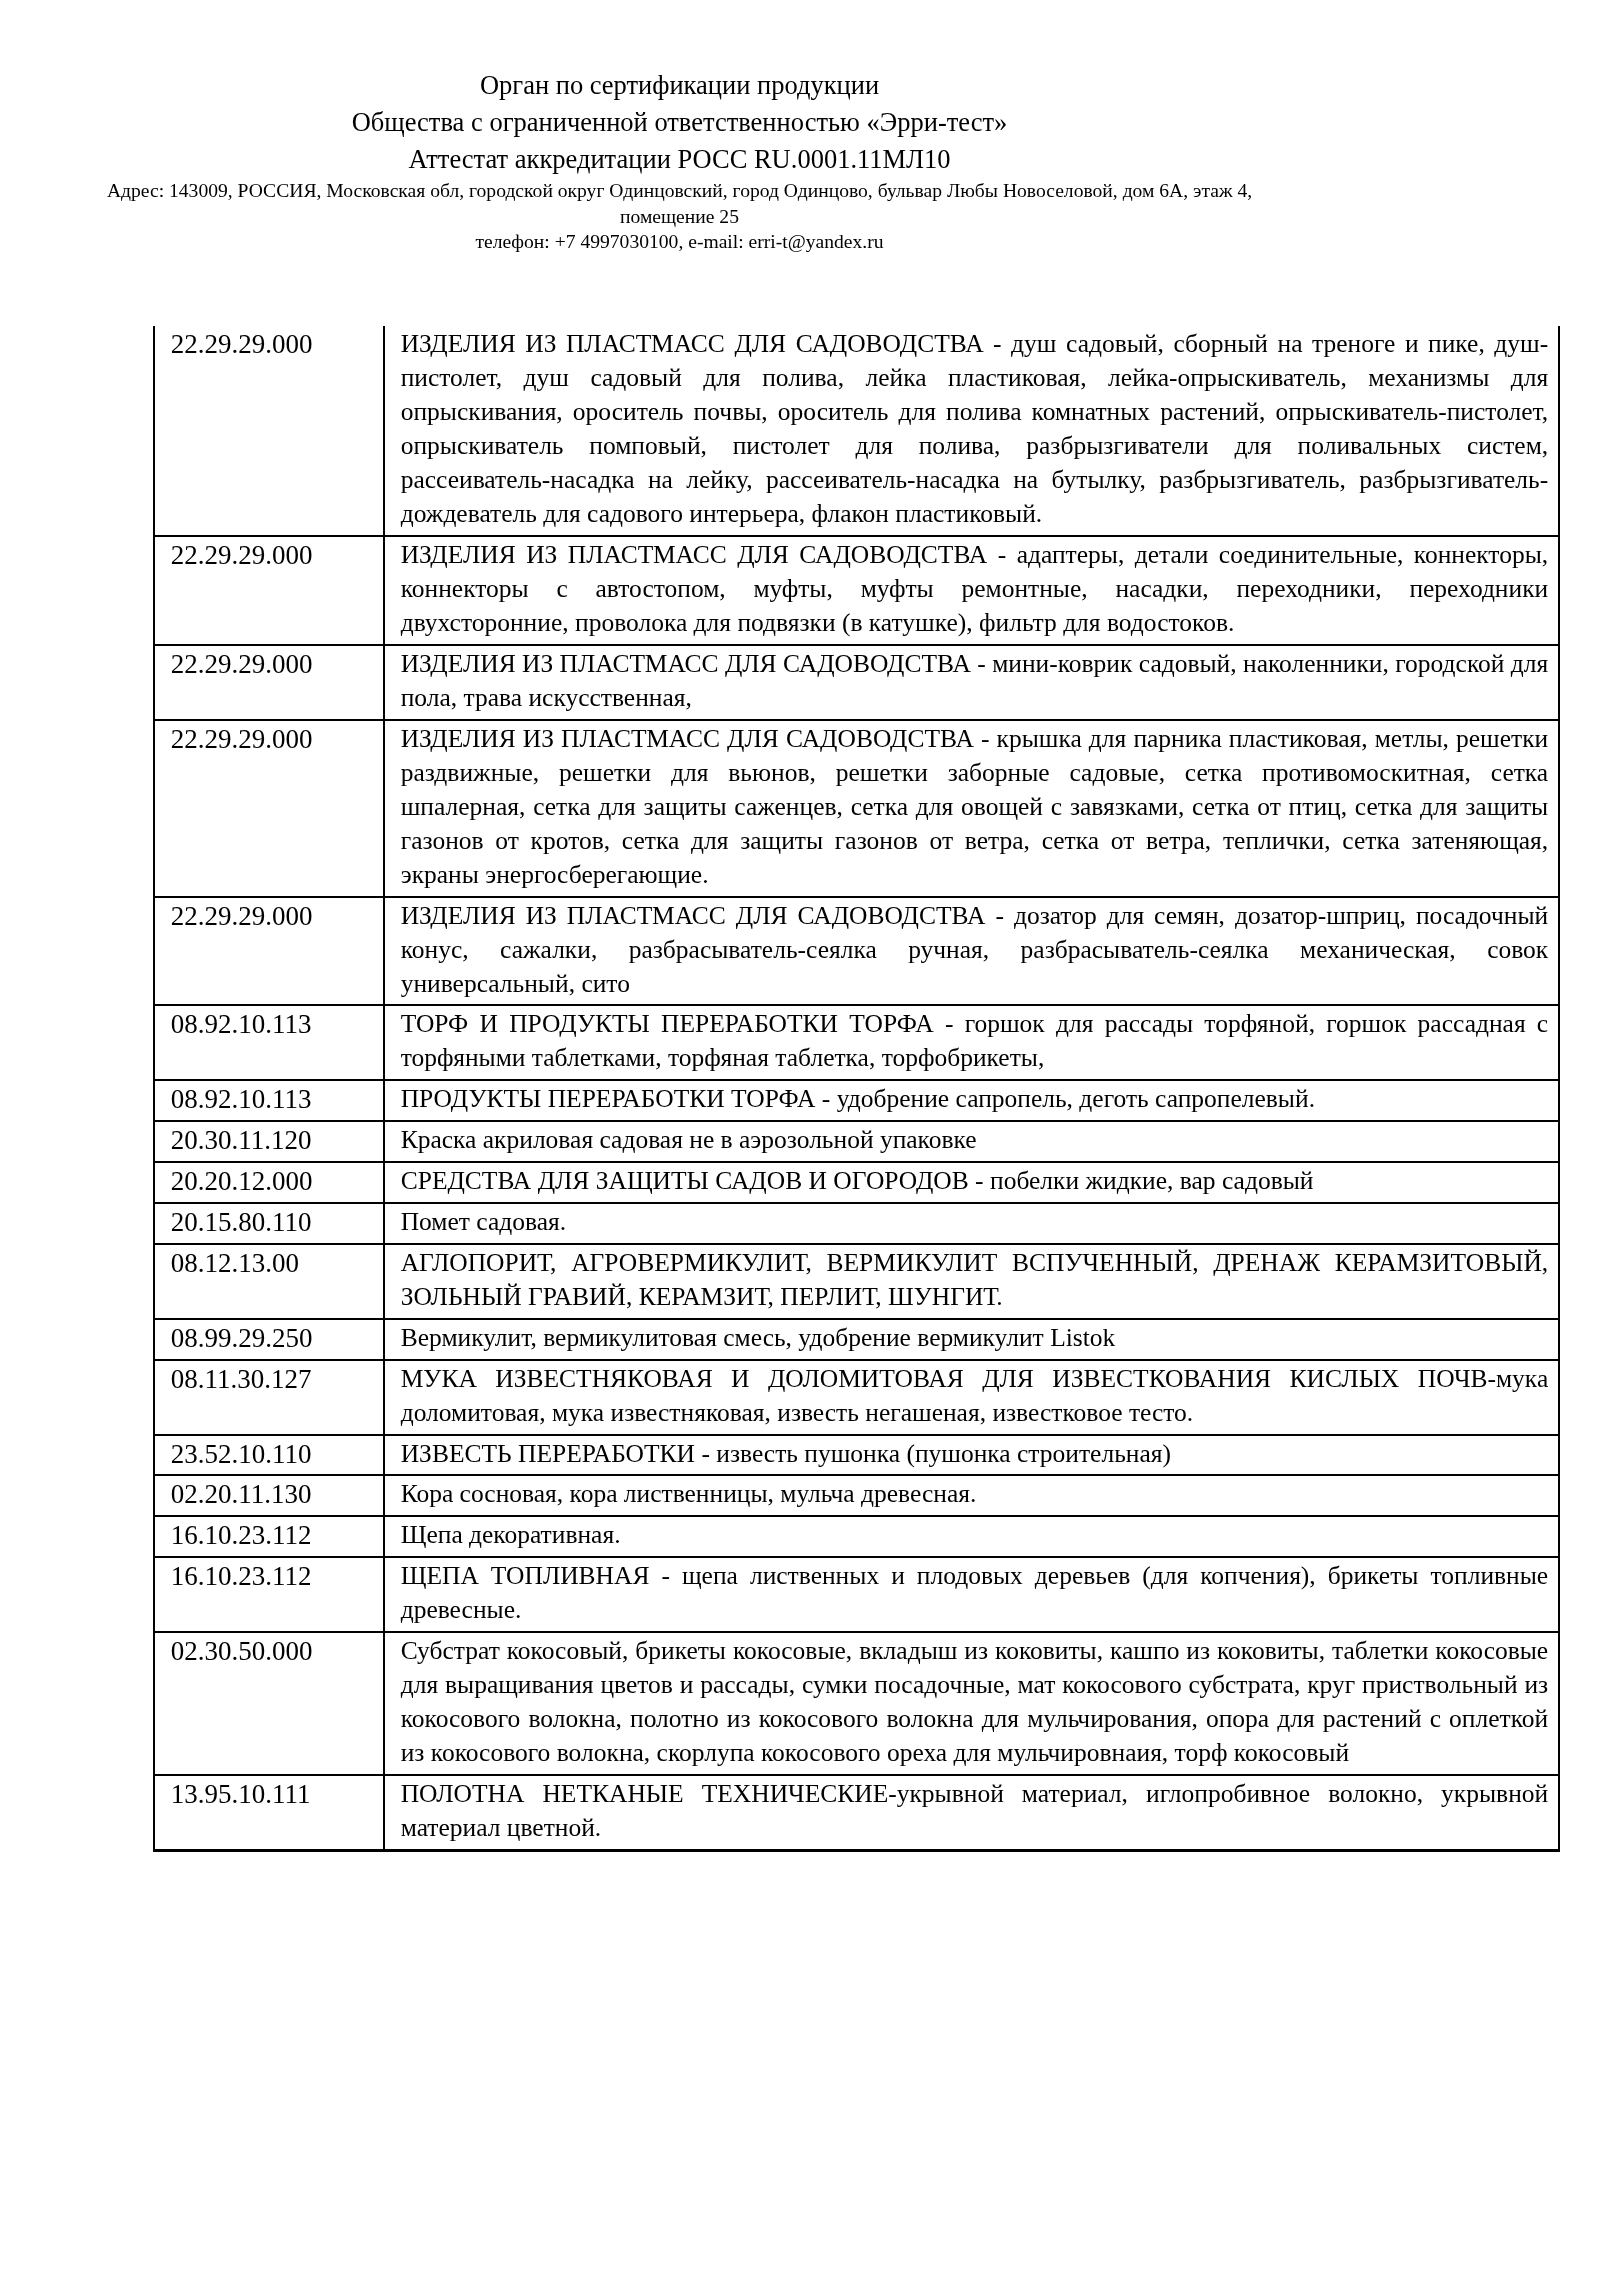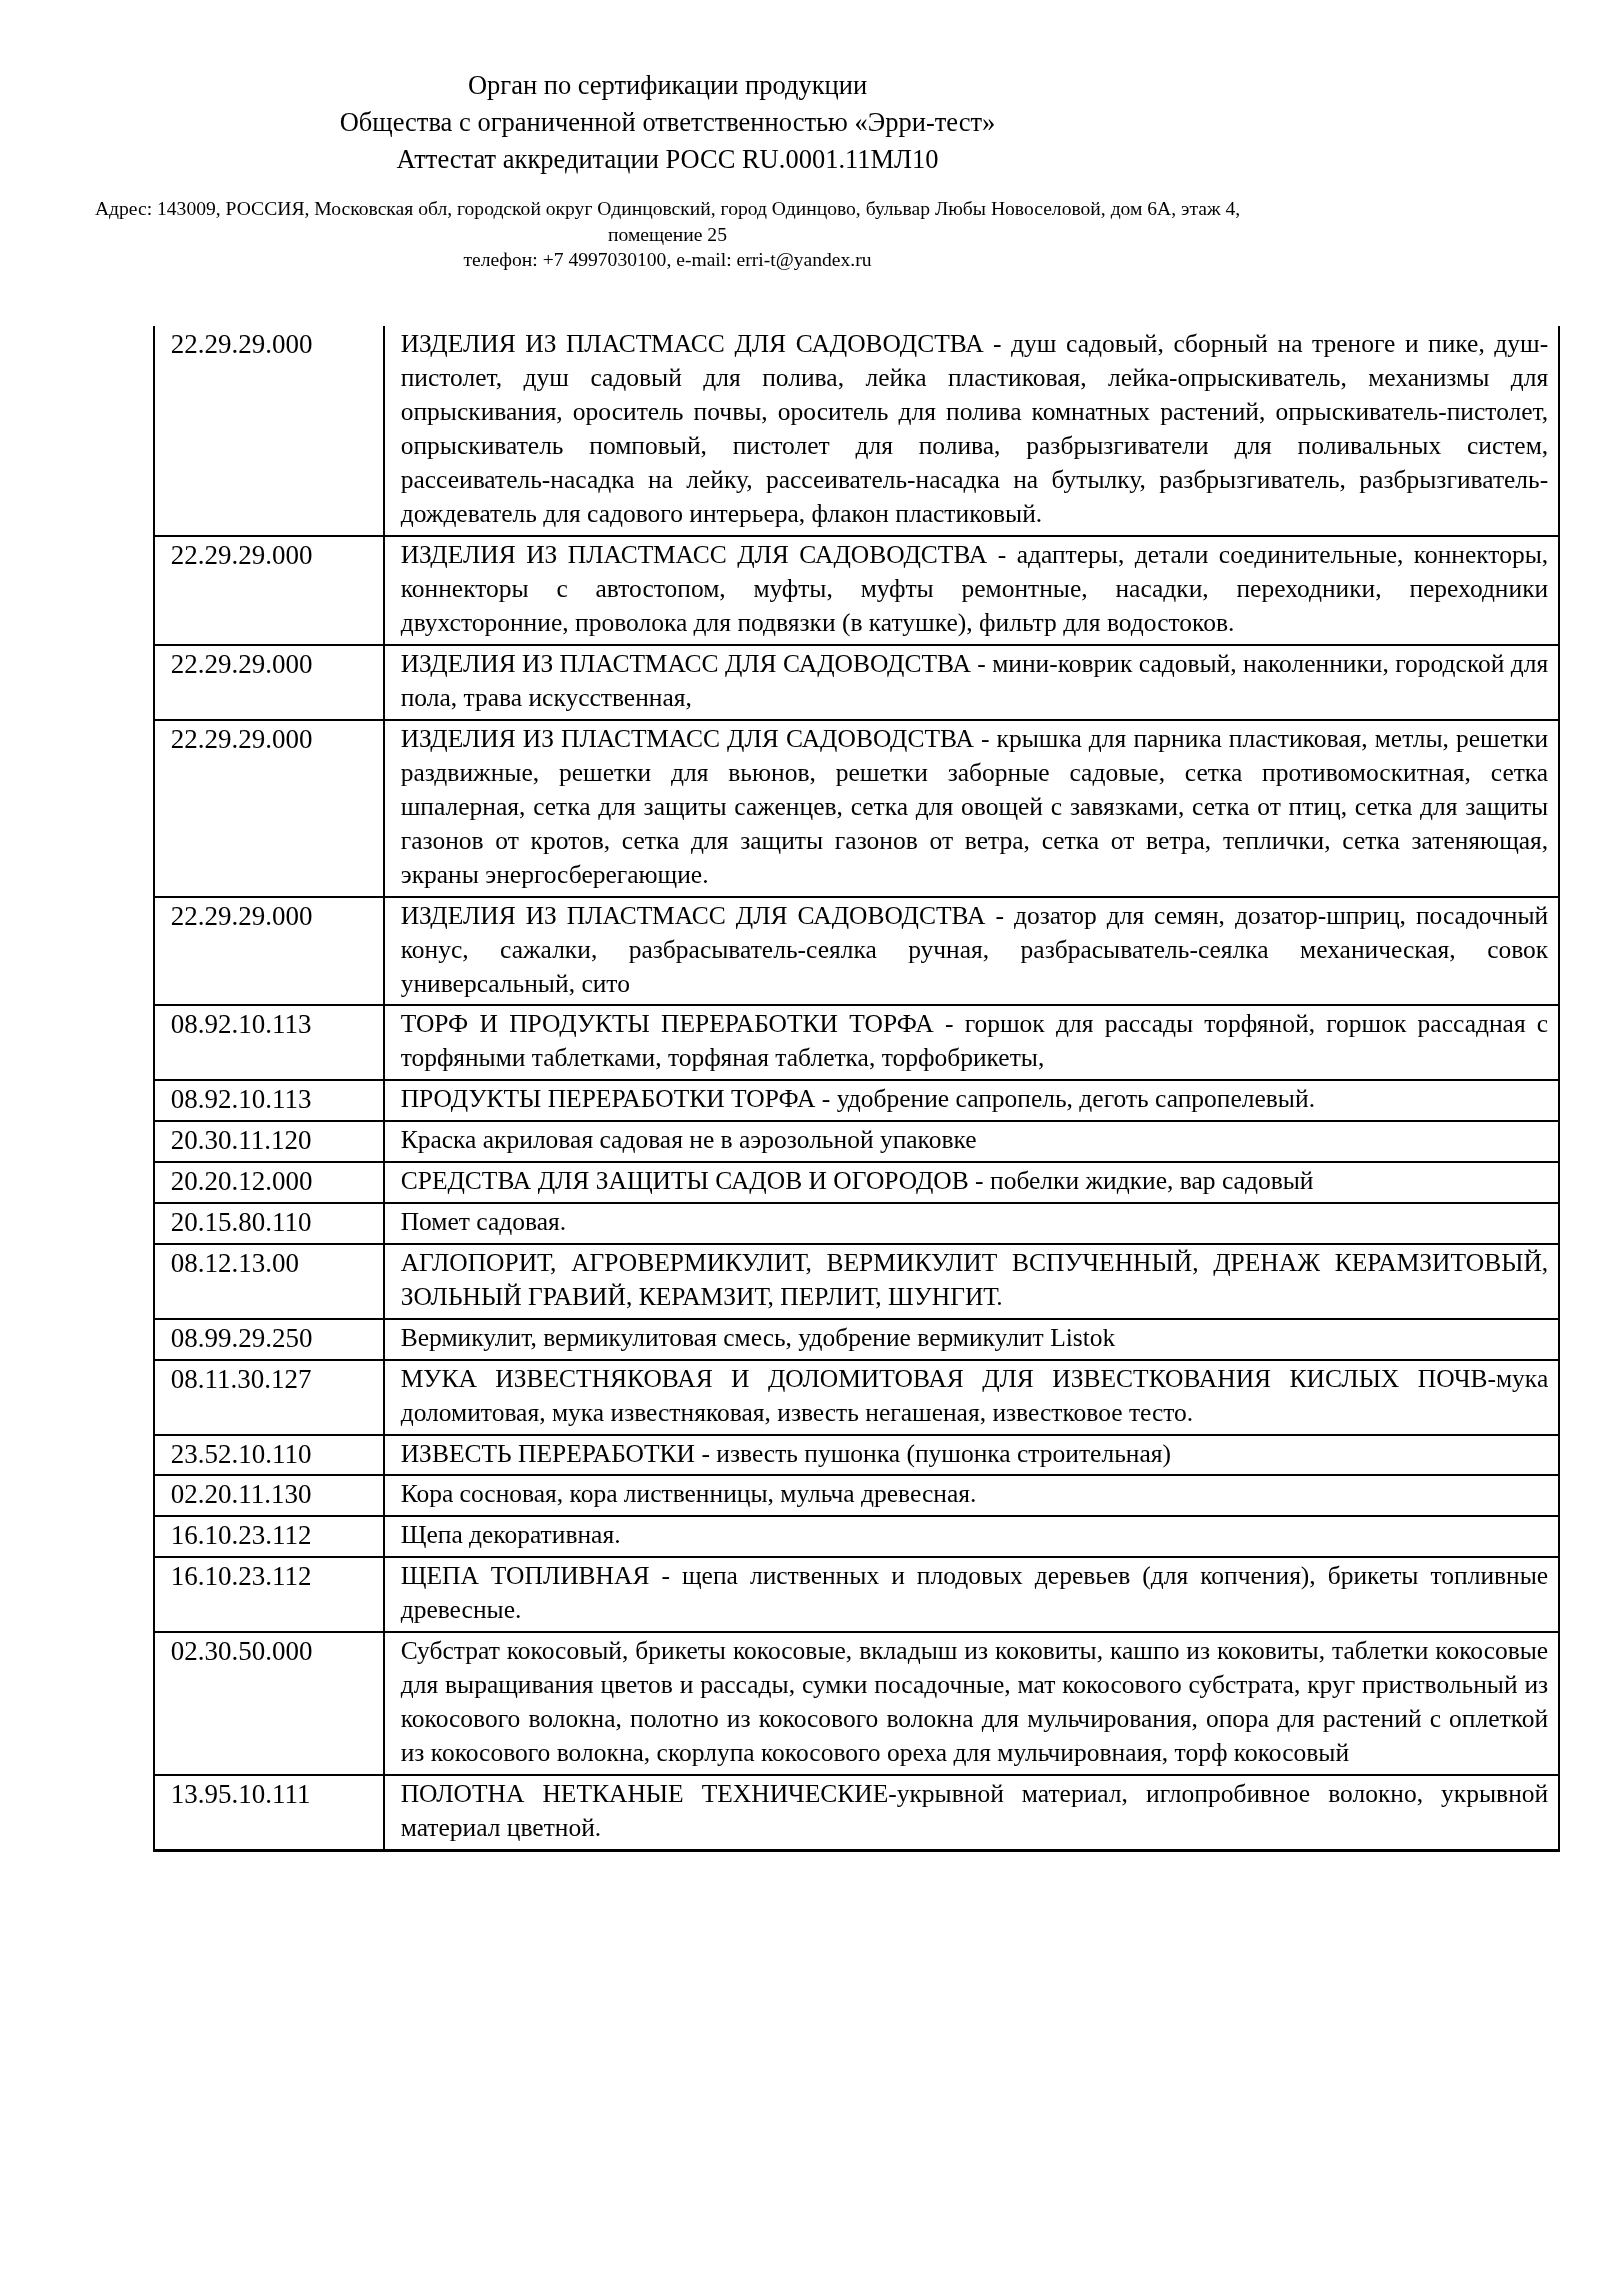--- a/index.html
+++ b/index.html
@@ -11,27 +11,28 @@
     font-family: "Liberation Serif", "DejaVu Serif", serif;
     position: relative;
     overflow: hidden;
   }
   .page-header {
     position: absolute;
     top: 67px;
     left: 0;
     width: 1335px;
     text-align: center;
+    padding-left: 12px;
   }
   .title-line {
     font-size: 26.5px;
     line-height: 37px;
     white-space: nowrap;
   }
-  .meta-block { margin-top: 18px; }
+  .meta-block { margin-top: 0; }
   .meta-line {
     font-size: 19.6px;
     line-height: 25.5px;
     white-space: nowrap;
   }
   .cert-table {
     position: absolute;
     top: 326px;
     left: 153px;
     width: 1407px;

